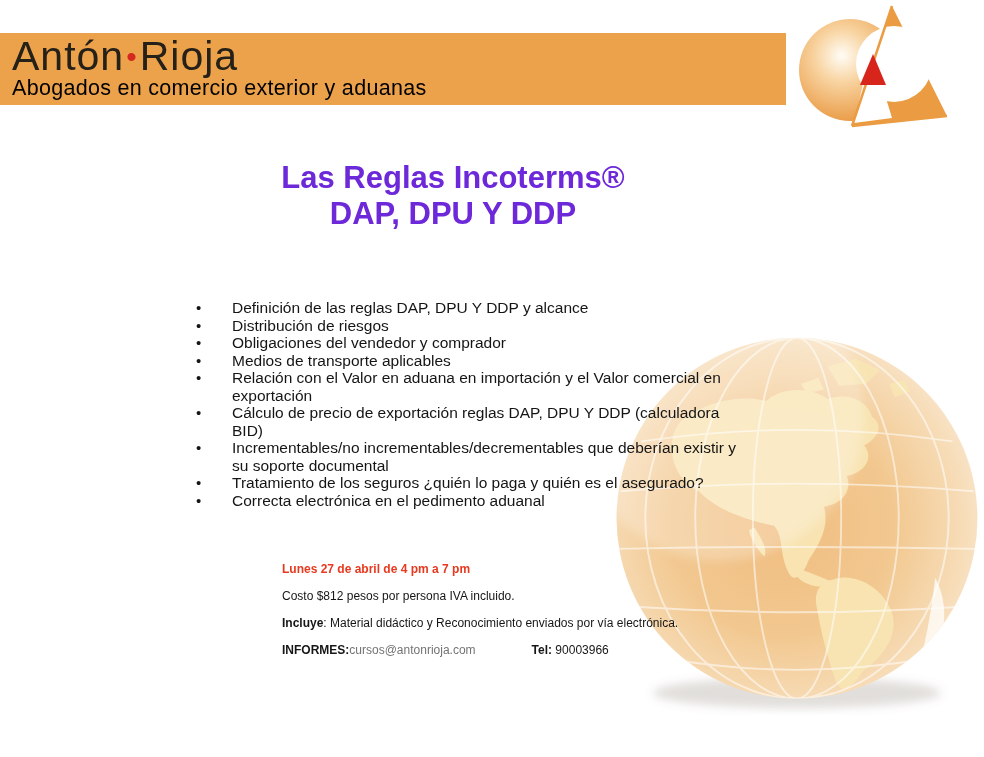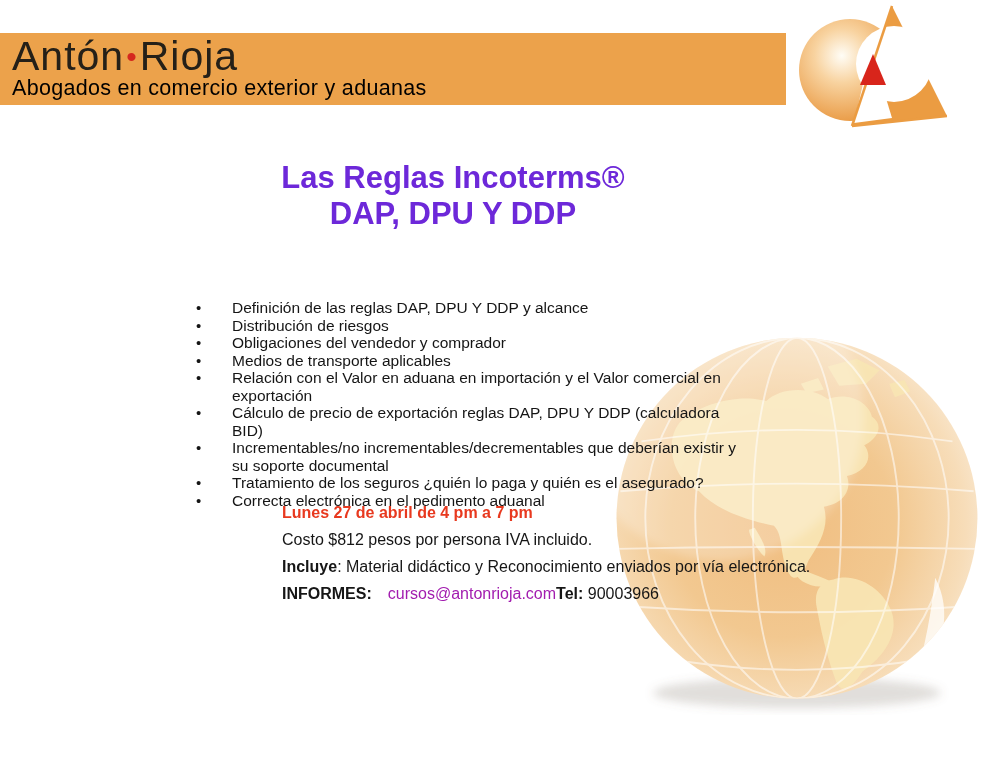--- a/index.html
+++ b/index.html
@@ -37,26 +37,26 @@
     font-size:31px; line-height:36px;
   }
   
   .topics {
     position:absolute; left:192px; top:299px; width:552px; z-index:2;
     list-style:none; font-size:15.5px; line-height:17.5px; color:#151515;
   }
   .topics li { position:relative; padding-left:40px; }
   .topics .blt { position:absolute; left:4px; top:0; font-size:15px; }
   
-  .details { position:absolute; left:282px; top:506px; z-index:2; font-size:16px; color:#161616; }
+  .details { position:absolute; left:282px; top:562px; z-index:2; font-size:12px; color:#161616; }
   .details p { margin:0 0 12.5px 0; line-height:14.5px; }
   .d-red { color:#E8391F; font-weight:bold; }
   .b { font-weight:bold; }
-  .email-link { color:#a21caf; text-decoration:none; margin-left:16px; cursor:pointer; }
-  .tel-label { font-weight:bold; }
+  .email-link { color:#737373; text-decoration:none; margin-left:0; cursor:pointer; }
+  .tel-label { margin-left:56px; font-weight:bold; }
 </style>
 </head>
 <body>
 
 <div class="page">
 
   <svg class="globe" viewBox="0 0 400 400" xmlns="http://www.w3.org/2000/svg">
     <defs>
       <radialGradient id="ocean" cx="46%" cy="52%" r="62%">
         <stop offset="0%" stop-color="#F0BD80"></stop>

